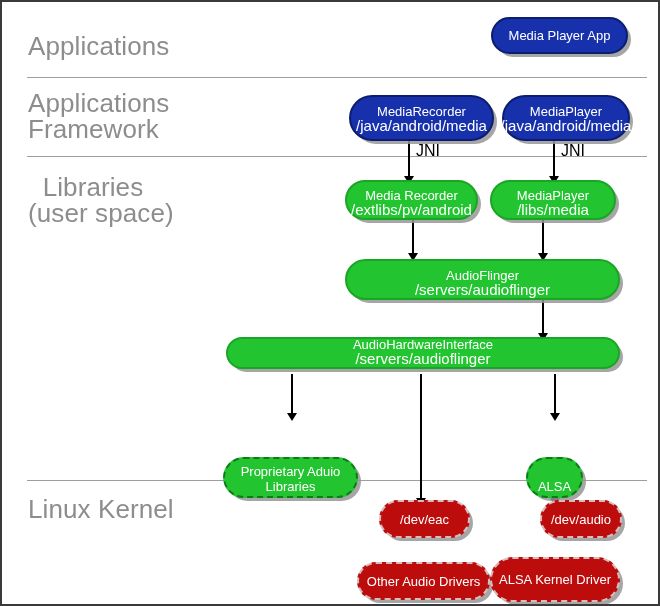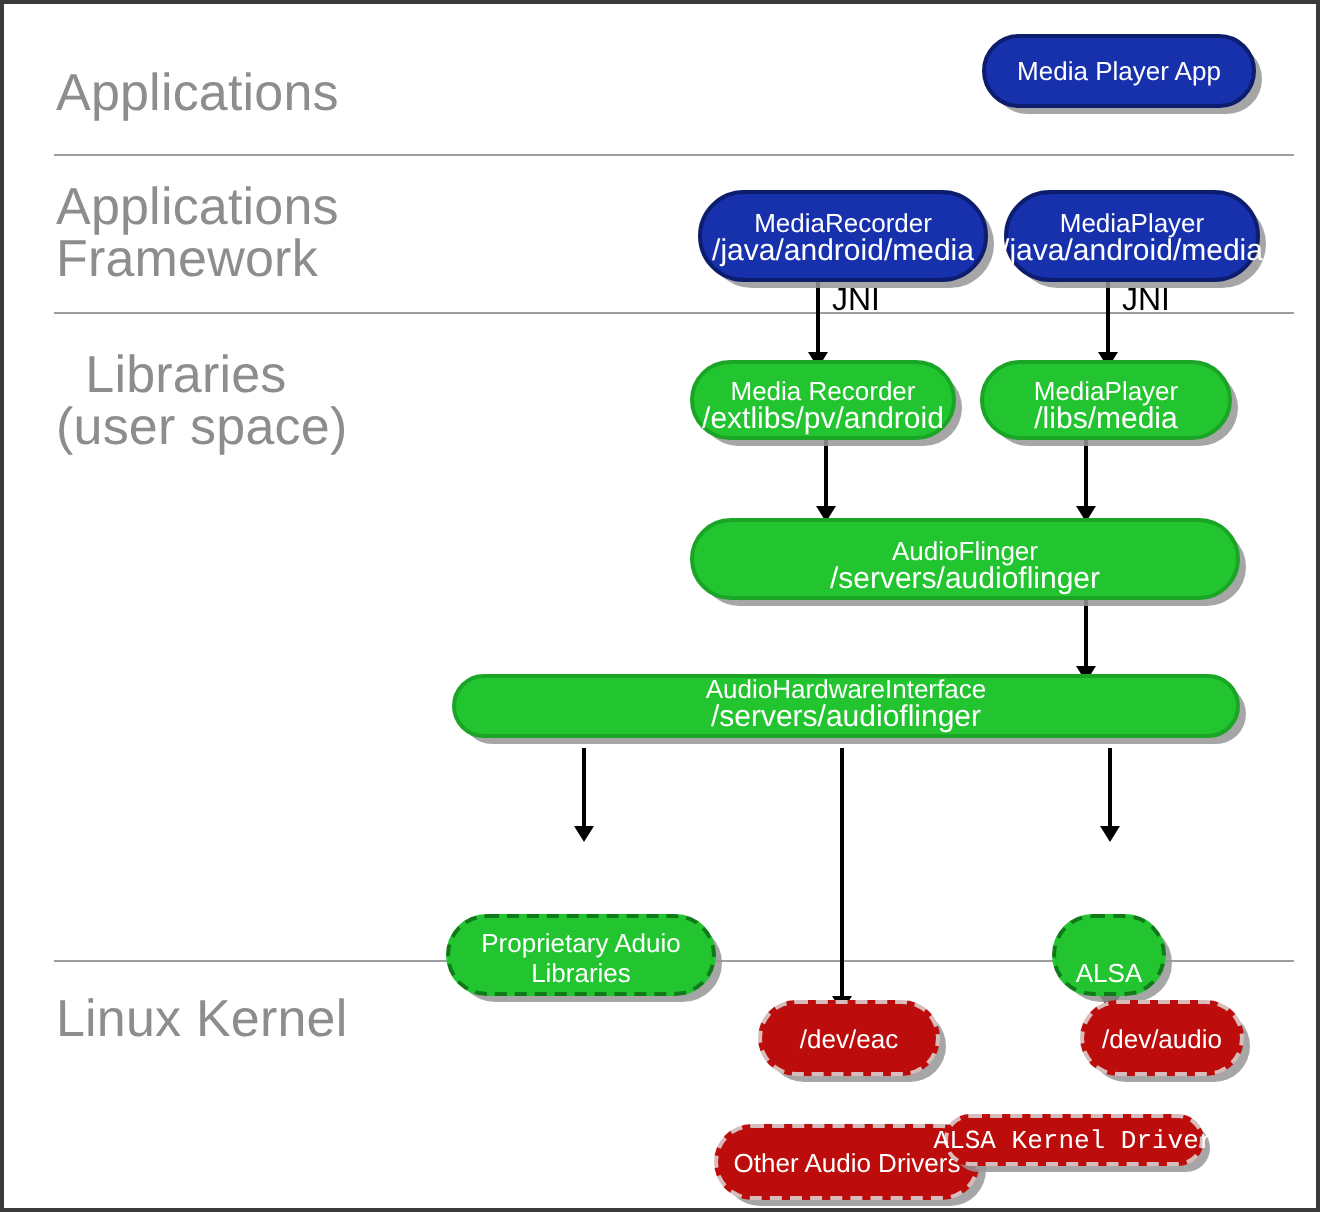--- a/index.html
+++ b/index.html
@@ -169,17 +169,17 @@
   </div>
 
   <div class="node red dashed" style="left:538px;top:498px;width:82px;height:38px;">
     <span class="t1">/dev/audio</span>
   </div>
 
   <div class="node red dashed" style="left:355px;top:560px;width:133px;height:38px;">
     <span class="t1">Other Audio Drivers</span>
   </div>
 
-  <div class="node red dashed" style="left:470px;top:555px;width:130px;height:26px;font-family:Liberation Mono, monospace;">
+  <div class="node red dashed" style="left:488px;top:555px;width:130px;height:45px;">
     <span class="t1">ALSA Kernel Driver</span>
   </div>
 
 </div>
 
 </body></html>

